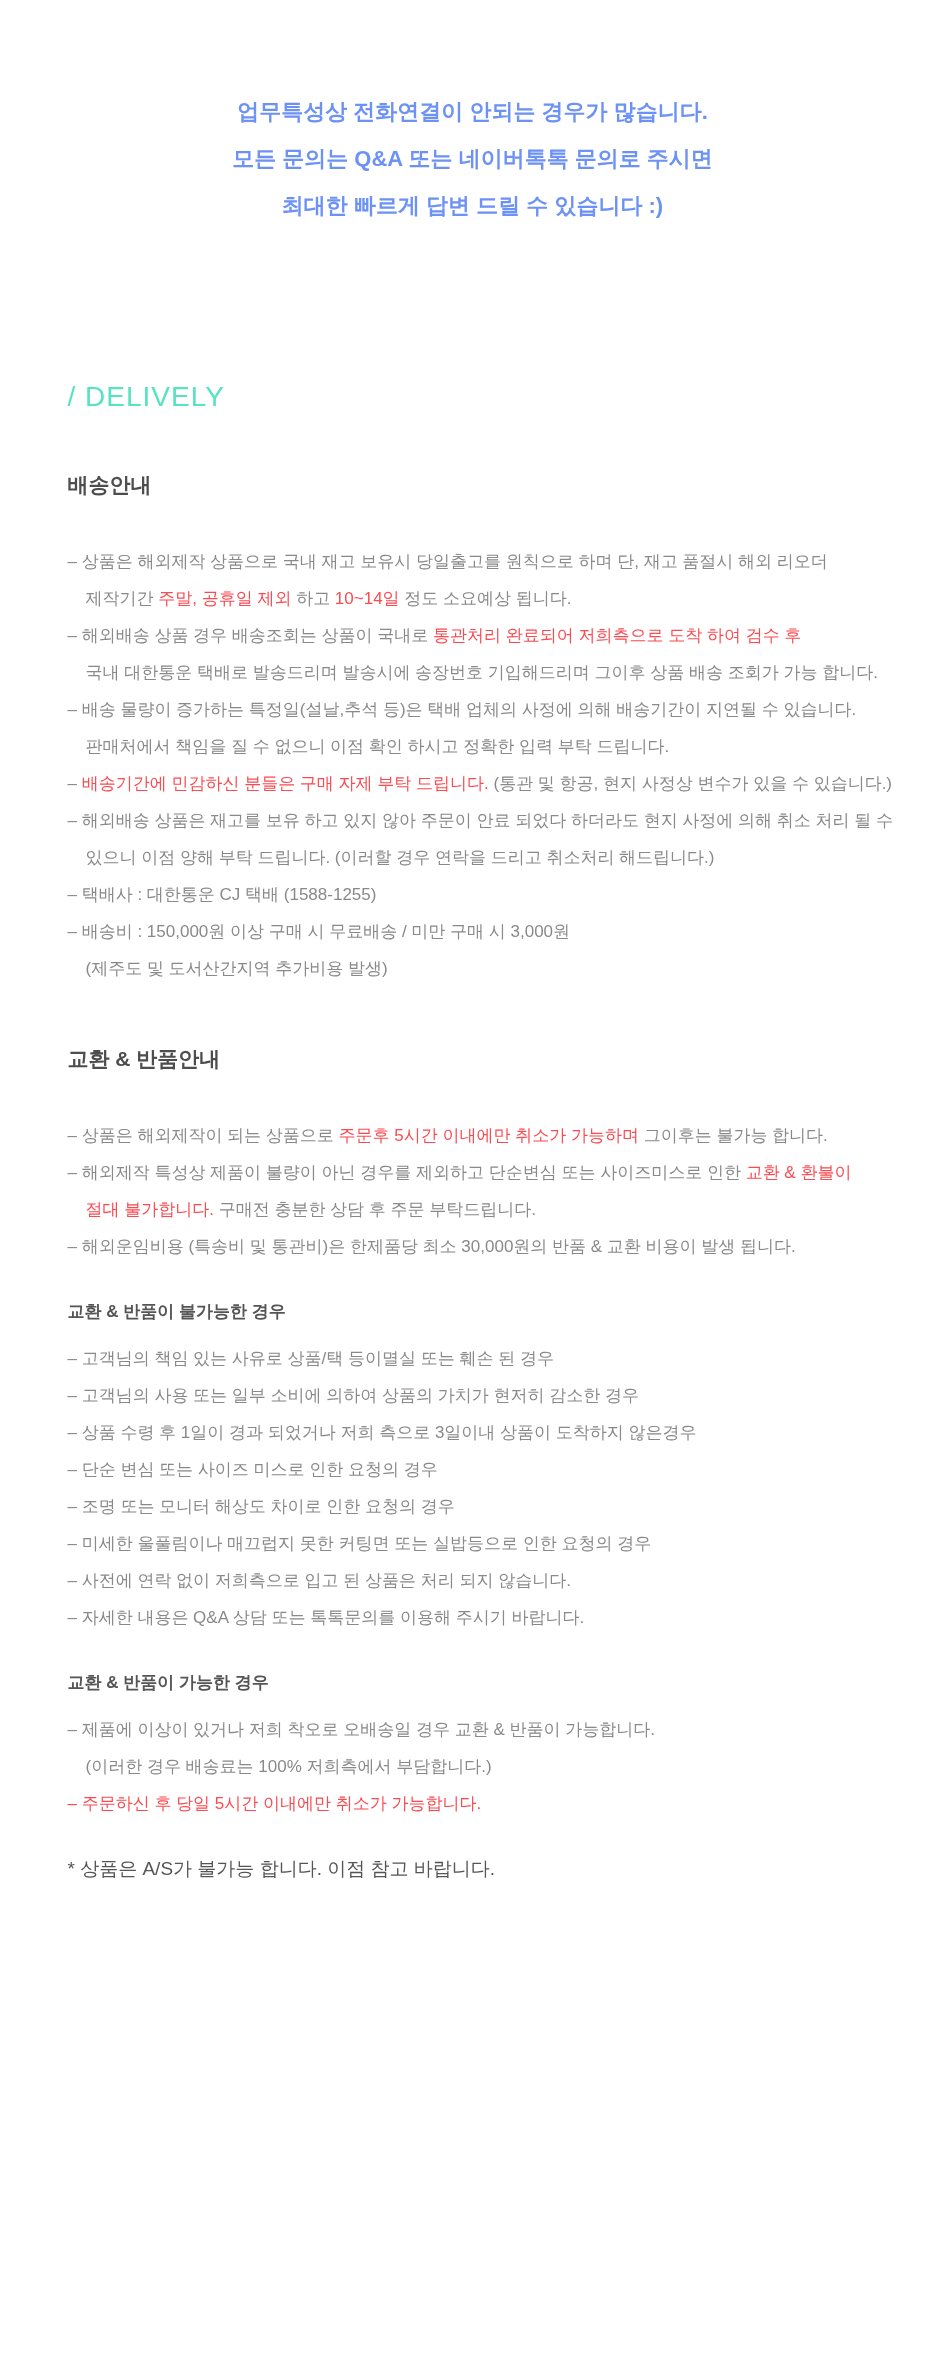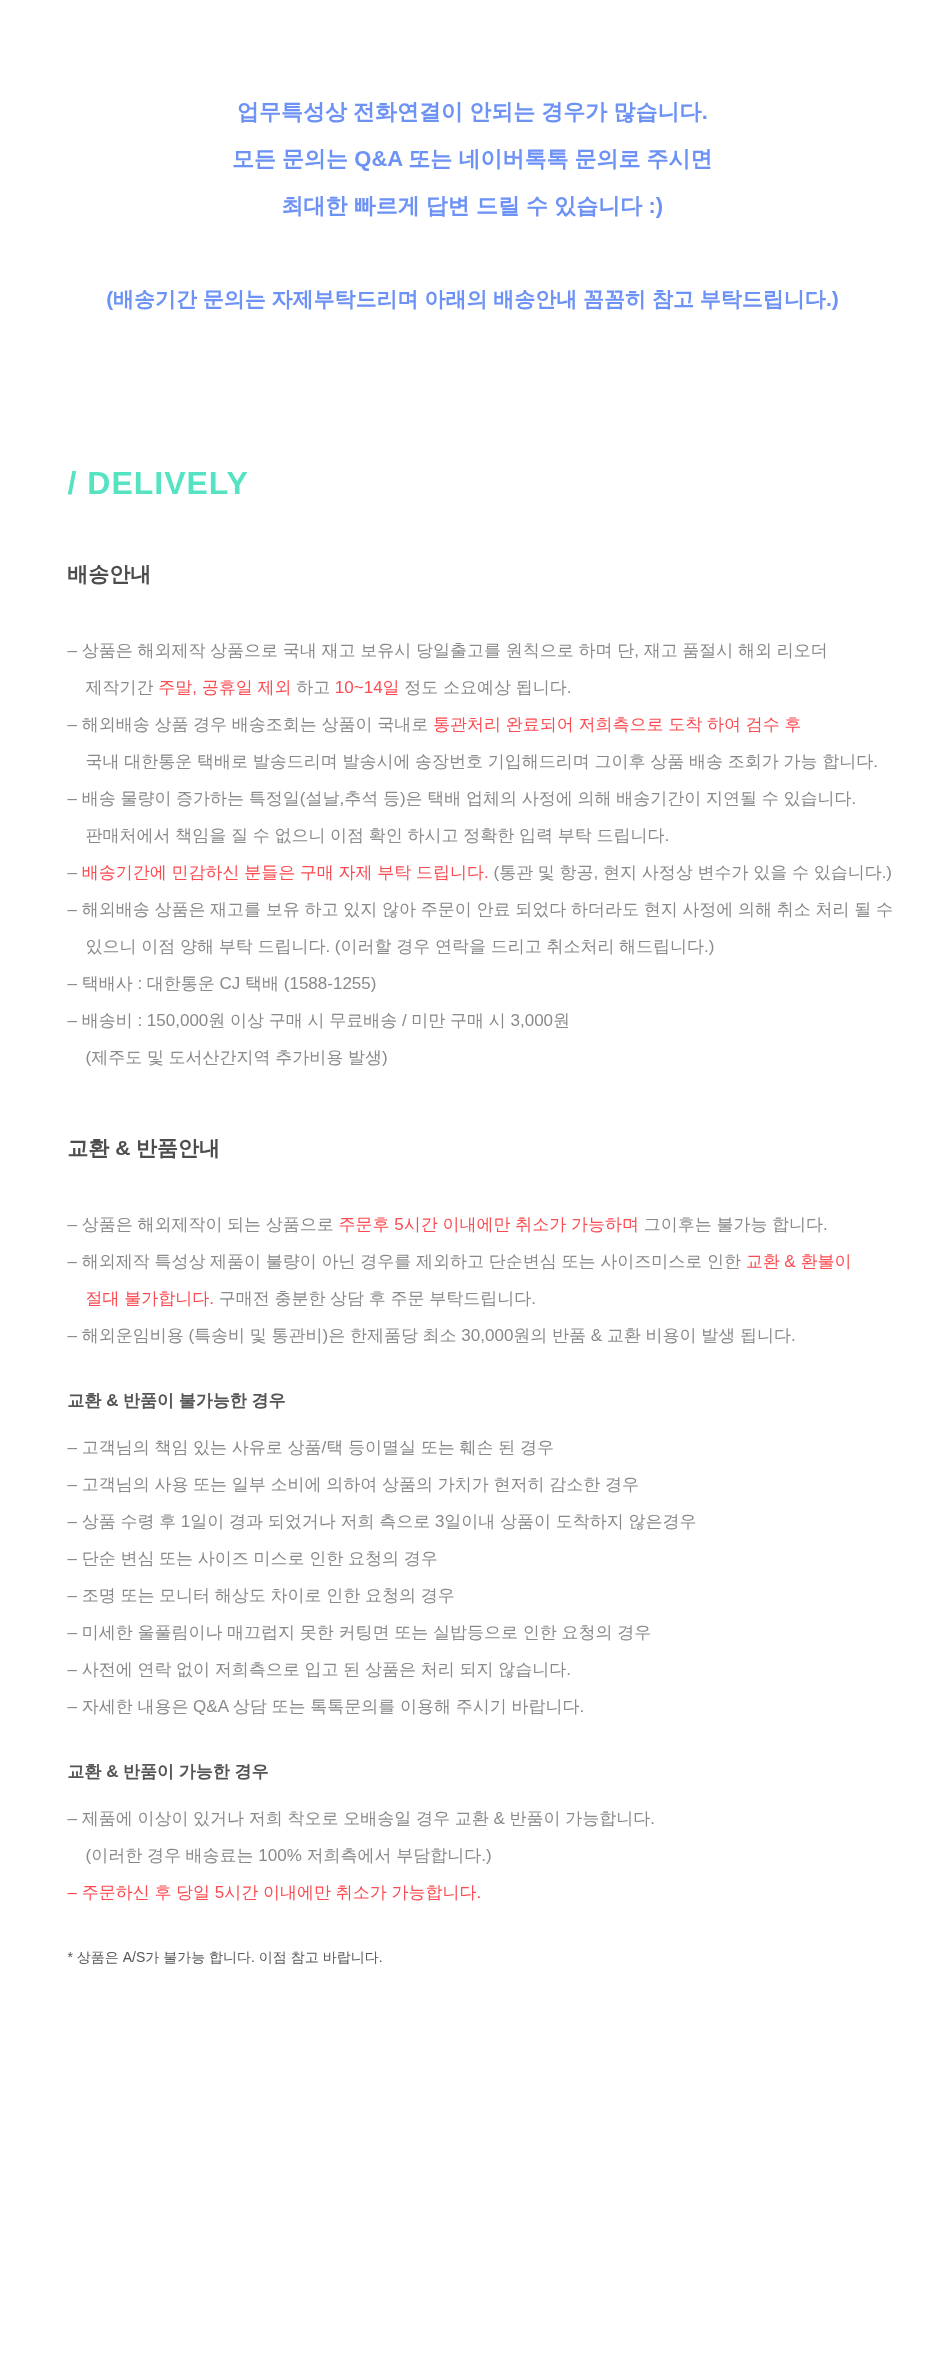--- a/index.html
+++ b/index.html
@@ -31,22 +31,22 @@
     font-size: 21px;
     font-weight: bold;
     color: var(--blue);
   }
   
   .section {
     margin-left: 30px;
     margin-right: 28px;
   }
   .section-heading {
-    font-size: 32px;
-    font-weight: bold;
+    font-size: 28px;
+    font-weight: normal;
     letter-spacing: 1px;
     color: var(--mint);
   }
   .section-heading.delivery { margin-top: 152px; }
   .section-heading.exchange { margin-top: 222px; }
   .sub-heading {
     margin-top: 58px;
     font-size: 21px;
     font-weight: bold;
     color: var(--dark);
@@ -63,37 +63,36 @@
   .seg-red { color: var(--red); font-weight: normal; }
   .group-heading {
     margin-top: 28px;
     font-size: 17px;
     font-weight: bold;
     color: #555555;
     line-height: 37px;
   }
   .footer-note {
     margin-top: 28px;
-    font-size: 14px;
+    font-size: 19px;
     color: #555555;
     line-height: 37px;
   }
 </style>
 </head>
 <body>
 
 <div class="page">
 
   <div class="intro-block">
     <div class="intro-line">업무특성상 전화연결이 안되는 경우가 많습니다.</div>
     <div class="intro-line">모든 문의는 Q&amp;A 또는 네이버톡톡 문의로 주시면</div>
     <div class="intro-line">최대한 빠르게 답변 드릴 수 있습니다 :)</div>
   </div>
 
-  <div class="intro-note">(배송기간 문의는 자제부탁드리며 아래의 배송안내 꼼꼼히 참고 부탁드립니다.)</div>
 
   <div class="section">
     <div class="section-heading delivery">/ DELIVELY</div>
     <div class="sub-heading">배송안내</div>
     <div class="policy-list">
         <div class="line"><span class="seg">– 상품은 해외제작 상품으로 국내 재고 보유시 당일출고를 원칙으로 하며 단, 재고 품절시 해외 리오더</span></div>
         <div class="line indent"><span class="seg">제작기간 </span><span class="seg-red">주말, 공휴일 제외</span><span class="seg"> 하고 </span><span class="seg-red">10~14일</span><span class="seg"> 정도 소요예상 됩니다.</span></div>
         <div class="line"><span class="seg">– 해외배송 상품 경우 배송조회는 상품이 국내로 </span><span class="seg-red">통관처리 완료되어 저희측으로 도착 하여 검수 후</span></div>
         <div class="line indent"><span class="seg">국내 대한통운 택배로 발송드리며 발송시에 송장번호 기입해드리며 그이후 상품 배송 조회가 가능 합니다.</span></div>
         <div class="line"><span class="seg">– 배송 물량이 증가하는 특정일(설날,추석 등)은 택배 업체의 사정에 의해 배송기간이 지연될 수 있습니다.</span></div>

